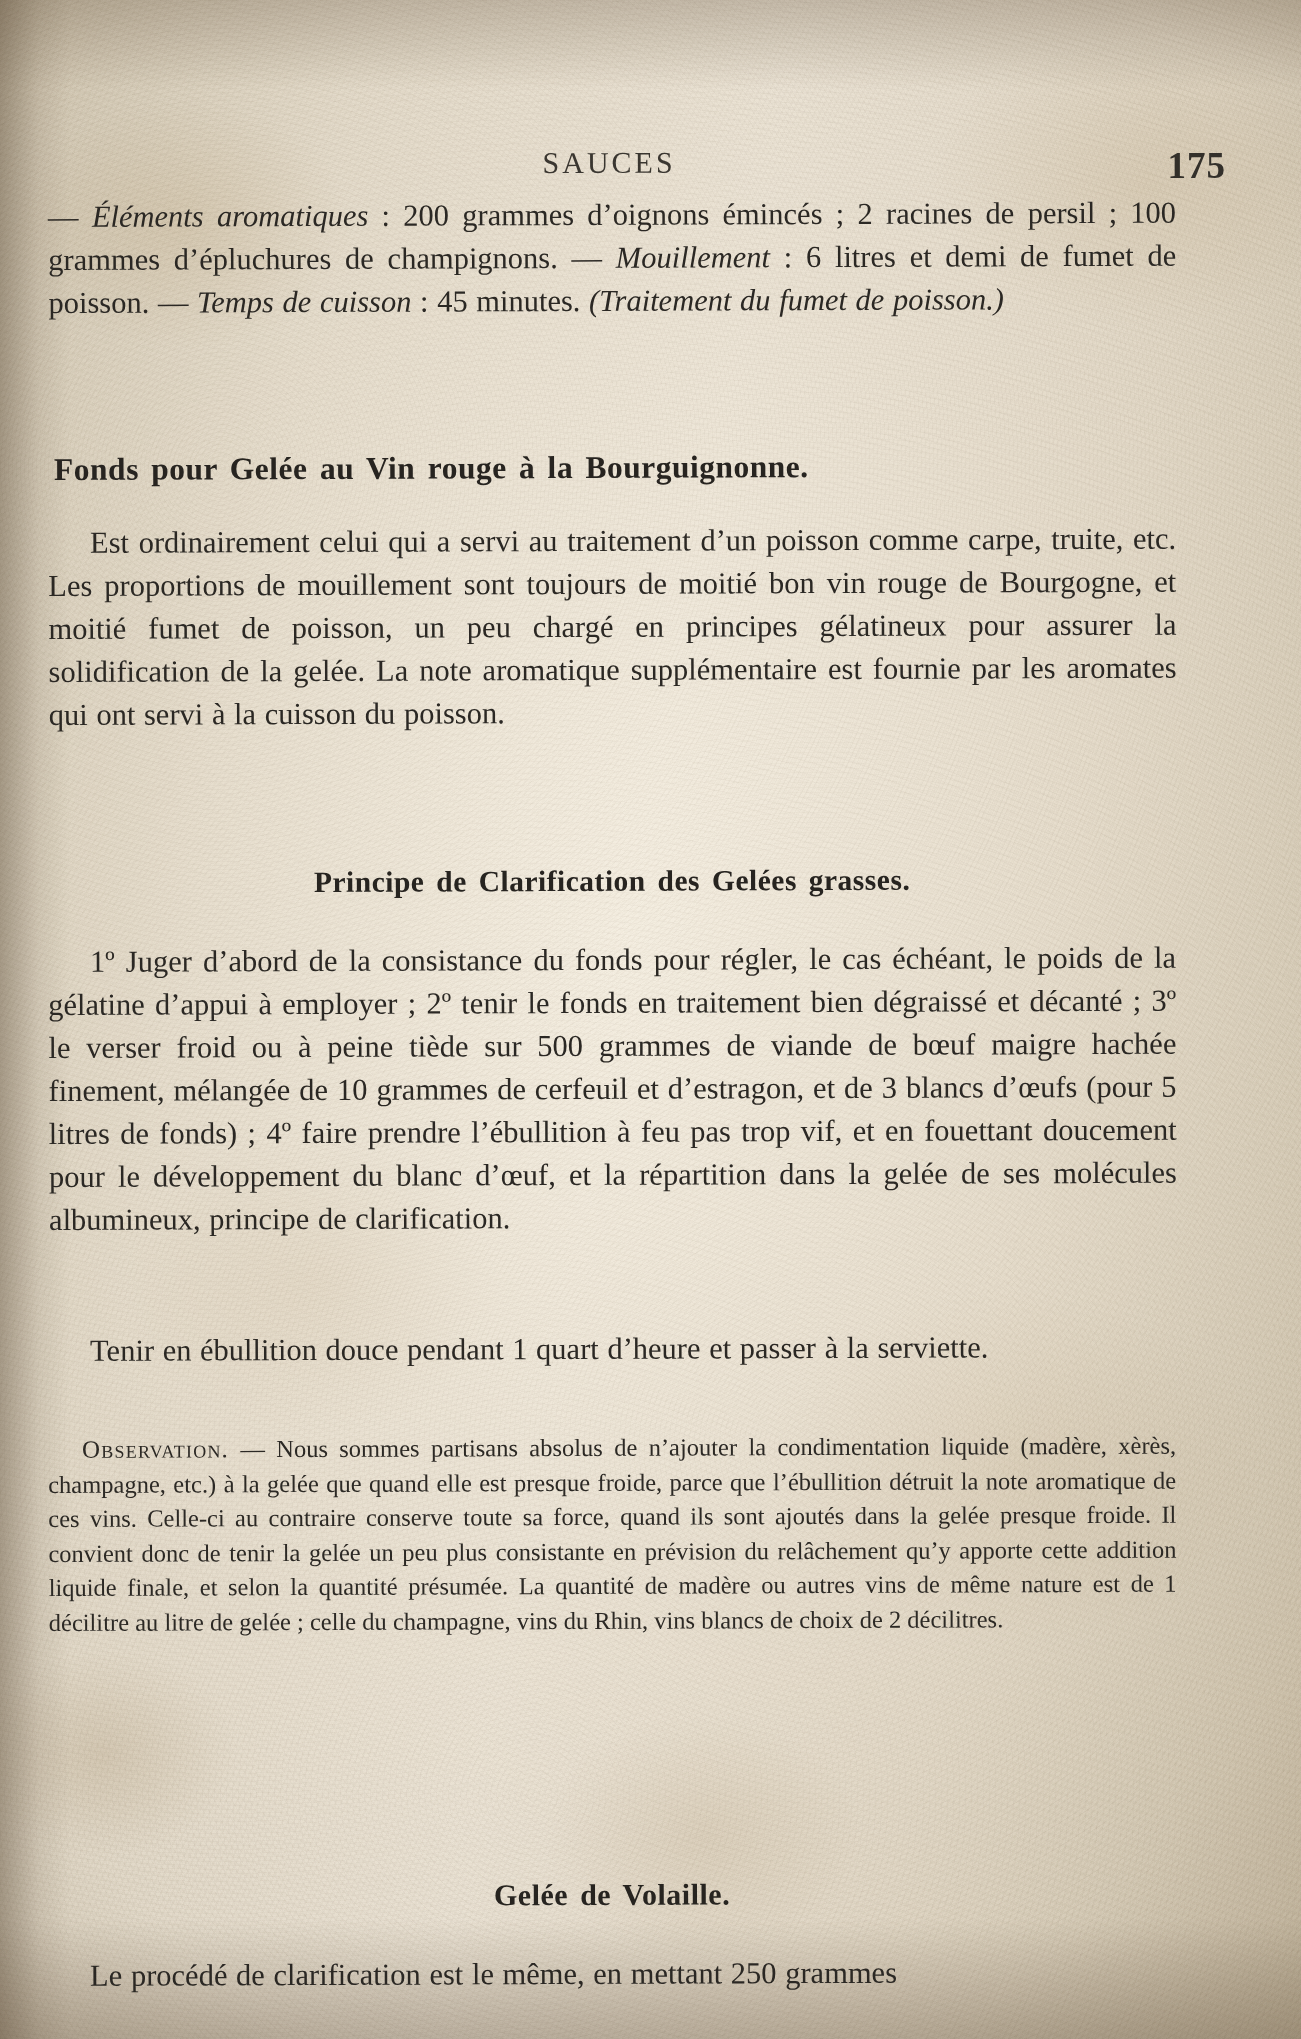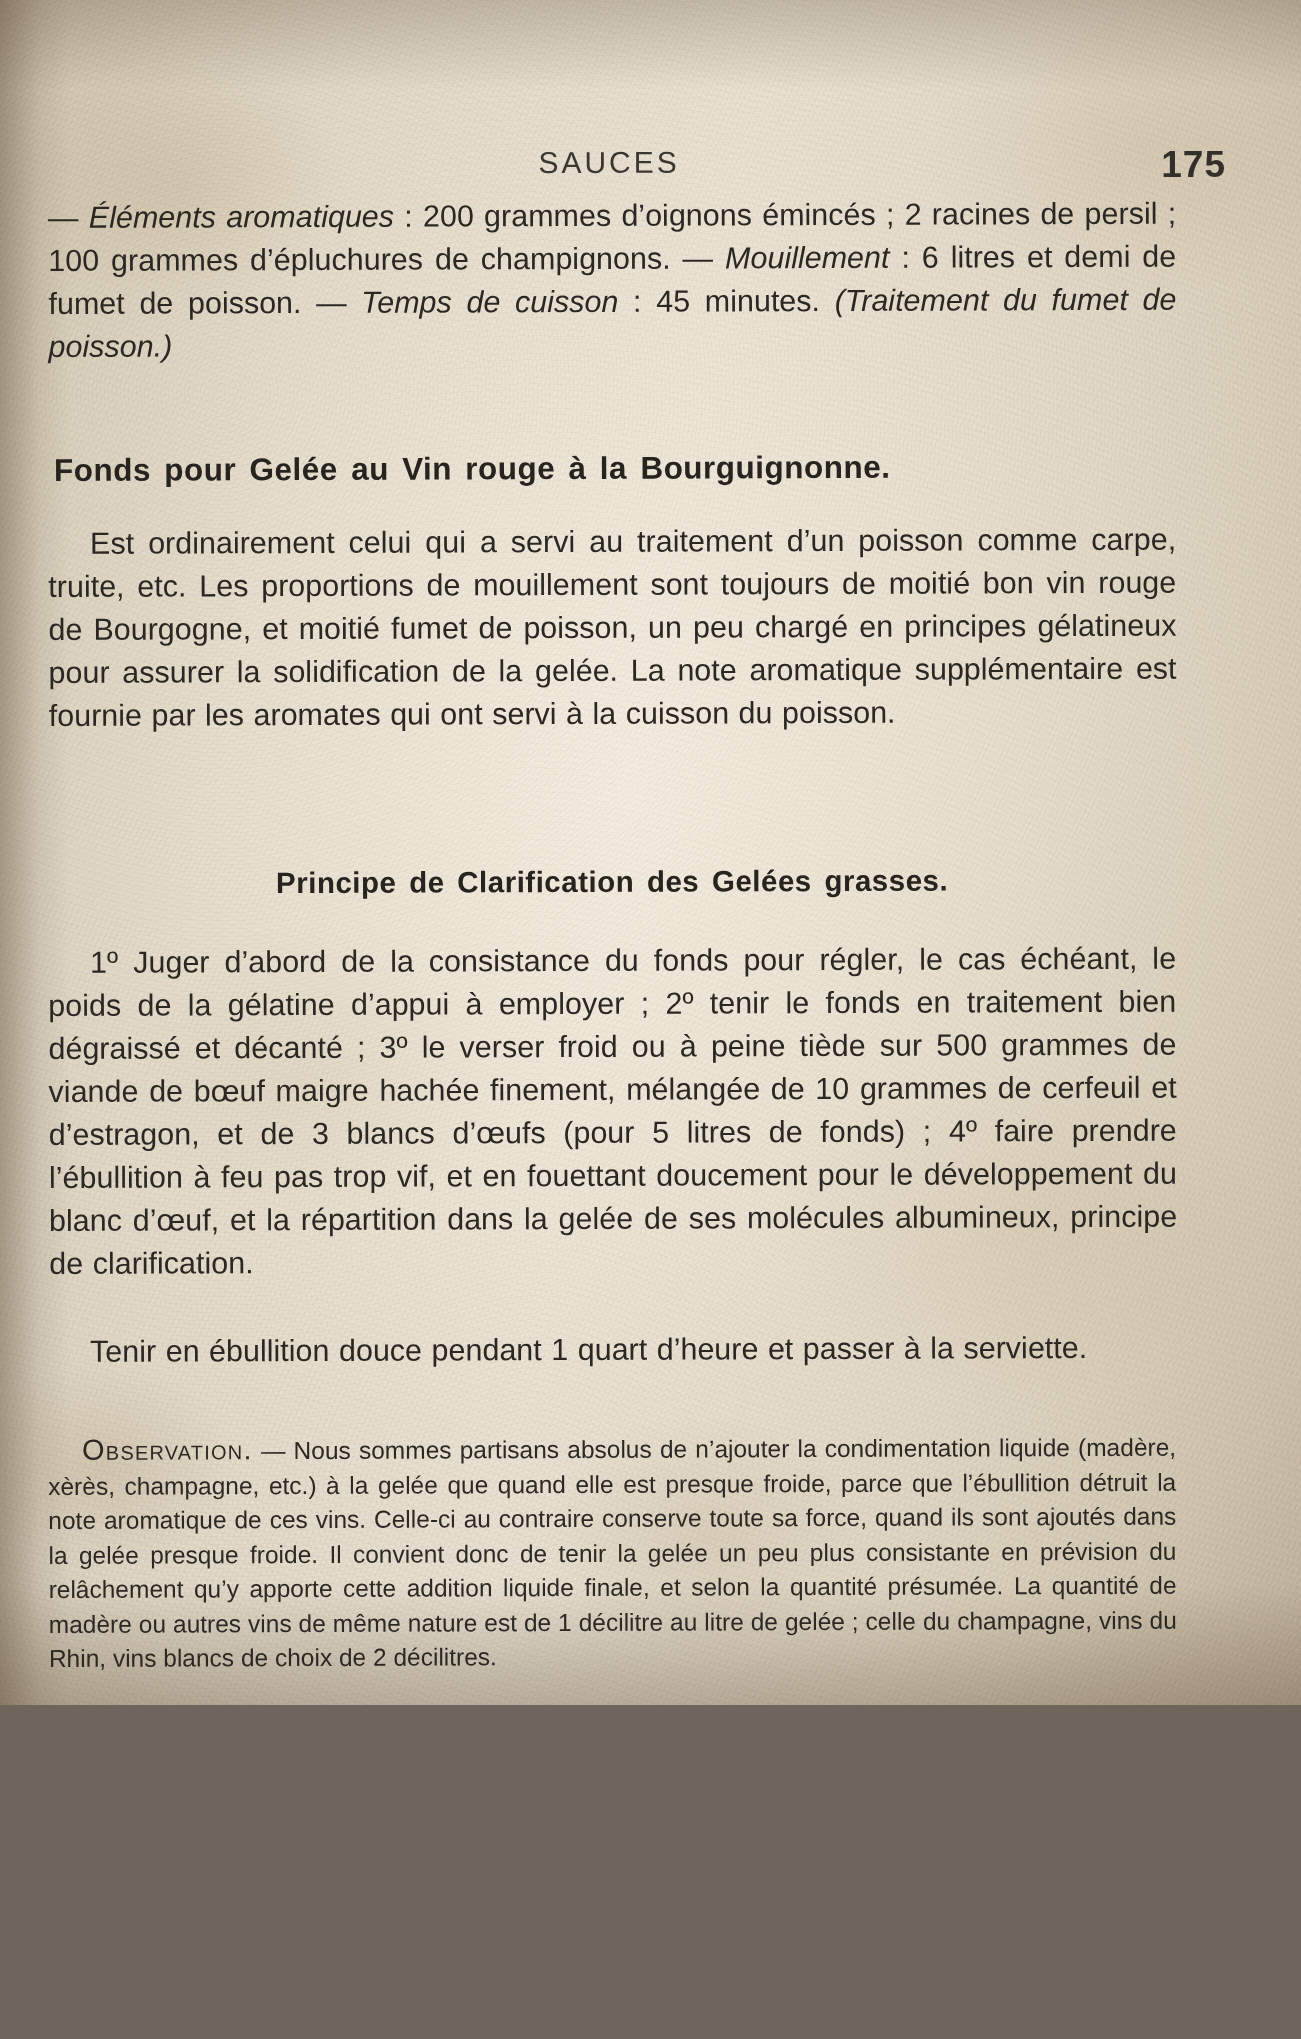--- a/index.html
+++ b/index.html
@@ -4,21 +4,21 @@
 <style>
   html, body {
     margin: 0;
     padding: 0;
     background: #6e665c;
   }
 
   .page {
     position: relative;
     width: 1301px;
-    height: 1705px;
+    height: 2039px;
     overflow: hidden;
     background-color: #d8cfbe;
     background-image:
       
       radial-gradient(ellipse 95% 85% at 48% 46%,
         rgba(255,250,238,0.55) 0%,
         rgba(244,236,220,0.30) 40%,
         rgba(150,132,105,0.00) 68%,
         rgba(120,102,76,0.22) 88%,
         rgba(92,76,54,0.42) 100%),
@@ -27,21 +27,21 @@
       radial-gradient(ellipse 300px 200px at 88% 9%,  rgba(176,150,108,0.20), rgba(176,150,108,0) 72%),
       radial-gradient(ellipse 260px 210px at 24% 63%, rgba(162,134,92,0.16), rgba(162,134,92,0) 72%),
       radial-gradient(ellipse 340px 240px at 78% 72%, rgba(170,142,100,0.18), rgba(170,142,100,0) 74%),
       radial-gradient(ellipse 220px 170px at 54% 90%, rgba(156,130,92,0.18), rgba(156,130,92,0) 72%),
       radial-gradient(ellipse 180px 140px at 8%  86%, rgba(150,124,88,0.20), rgba(150,124,88,0) 74%),
       
       repeating-linear-gradient(115deg, rgba(120,100,70,0.030) 0 2px, rgba(255,248,232,0.030) 2px 5px),
       repeating-linear-gradient(18deg,  rgba(110,92,64,0.022) 0 3px, rgba(255,250,236,0.022) 3px 7px),
       linear-gradient(100deg, #cdc2ad 0%, #ded5c4 22%, #e6ded0 48%, #dcd2c0 74%, #c9bda6 100%);
     color: #2a2723;
-    font-family: Liberation Sans, sans-serif;
+    font-family: Liberation Serif, serif;
   }
 
   
   .grain {
     position: absolute;
     inset: 0;
     pointer-events: none;
     opacity: 0.5;
     mix-blend-mode: multiply;
     background-image:
@@ -153,21 +153,21 @@
     font-size: 24.5px;
     line-height: 34.5px;
     text-align: justify;
     text-align-last: left;
     text-indent: 34px;
     color: #2c2925;
   }
   .smallcaps {
     font-variant: small-caps;
     letter-spacing: 1.2px;
-    font-size: 29px;
+    font-size: 25px;
   }
 
   
   .skewy { transform: rotate(-0.22deg); transform-origin: left top; }
 </style>
 </head>
 <body>
 
 <div class="page">
 

